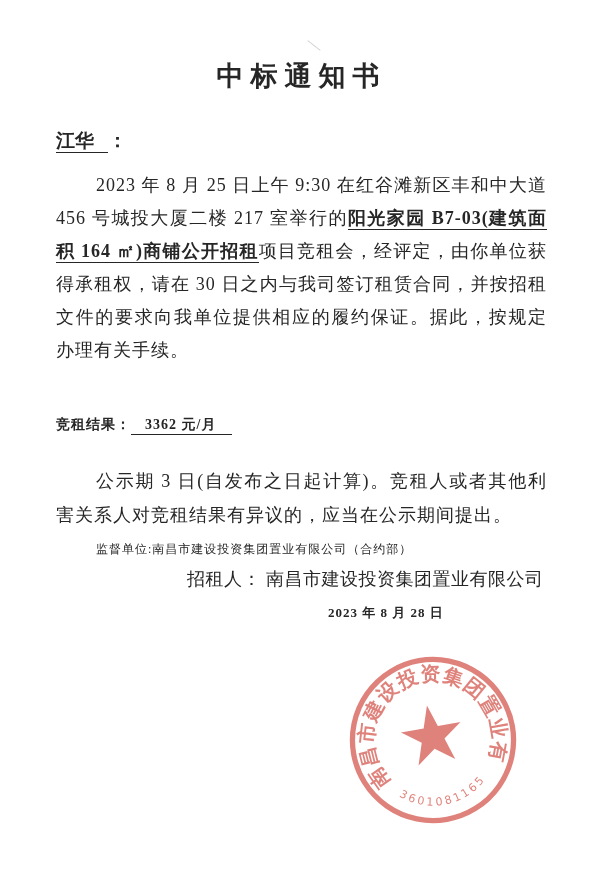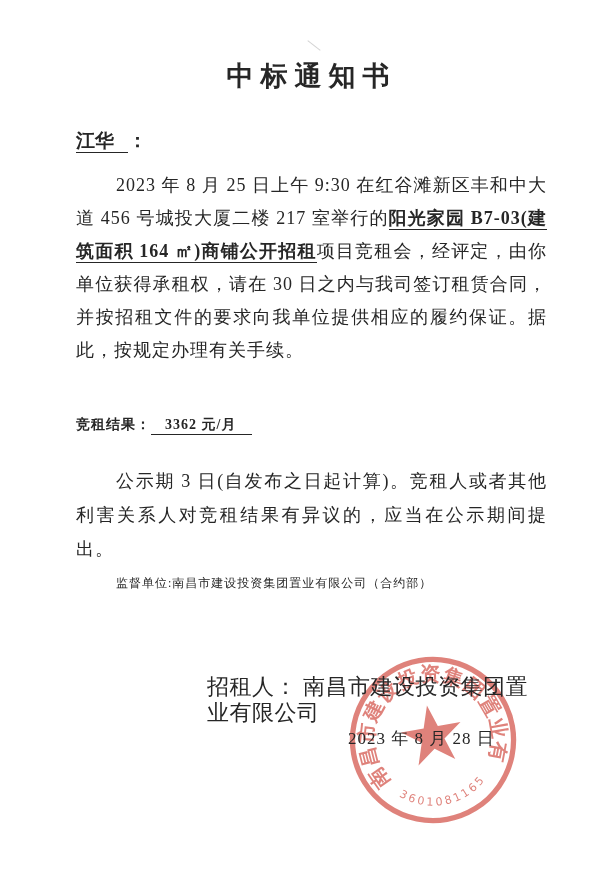--- a/index.html
+++ b/index.html
@@ -8,21 +8,21 @@
     width: 605px;
     height: 877px;
     background: #ffffff;
     font-family: "Liberation Serif", "DejaVu Serif", serif;
     color: #262626;
     overflow: hidden;
   }
   .content {
     position: relative;
     z-index: 2;
-    padding: 0 58px 0 76px;
+    padding: 0 58px 0 56px;
   }
   .doc-title {
     margin-top: 60px;
     text-align: center;
     font-size: 27px;
     font-weight: bold;
     letter-spacing: 7px;
     line-height: 32px;
   }
   .salutation {
@@ -68,32 +68,32 @@
     letter-spacing: 1px;
     text-indent: 40px;
   }
   .notice-line {
     font-size: 12px;
     line-height: 34px;
     letter-spacing: 1px;
     text-indent: 40px;
   }
   .sig-line {
-    margin-top: 74px;
     margin-left: 131px;
-    font-size: 22px;
+    font-size: 18px;
     line-height: 26px;
     letter-spacing: 0.5px;
   }
   .date-line {
-    margin-top: 0;
+    margin-top: 8px;
     margin-left: 272px;
-    font-size: 17px;
+    font-size: 13px;
     line-height: 26px;
     letter-spacing: 1px;
+    font-weight: bold;
   }
   .stamp {
     position: absolute;
     left: 327px;
     top: 634px;
     width: 212px;
     height: 212px;
     z-index: 1;
     opacity: 0.68;
     transform: rotate(-10deg);

